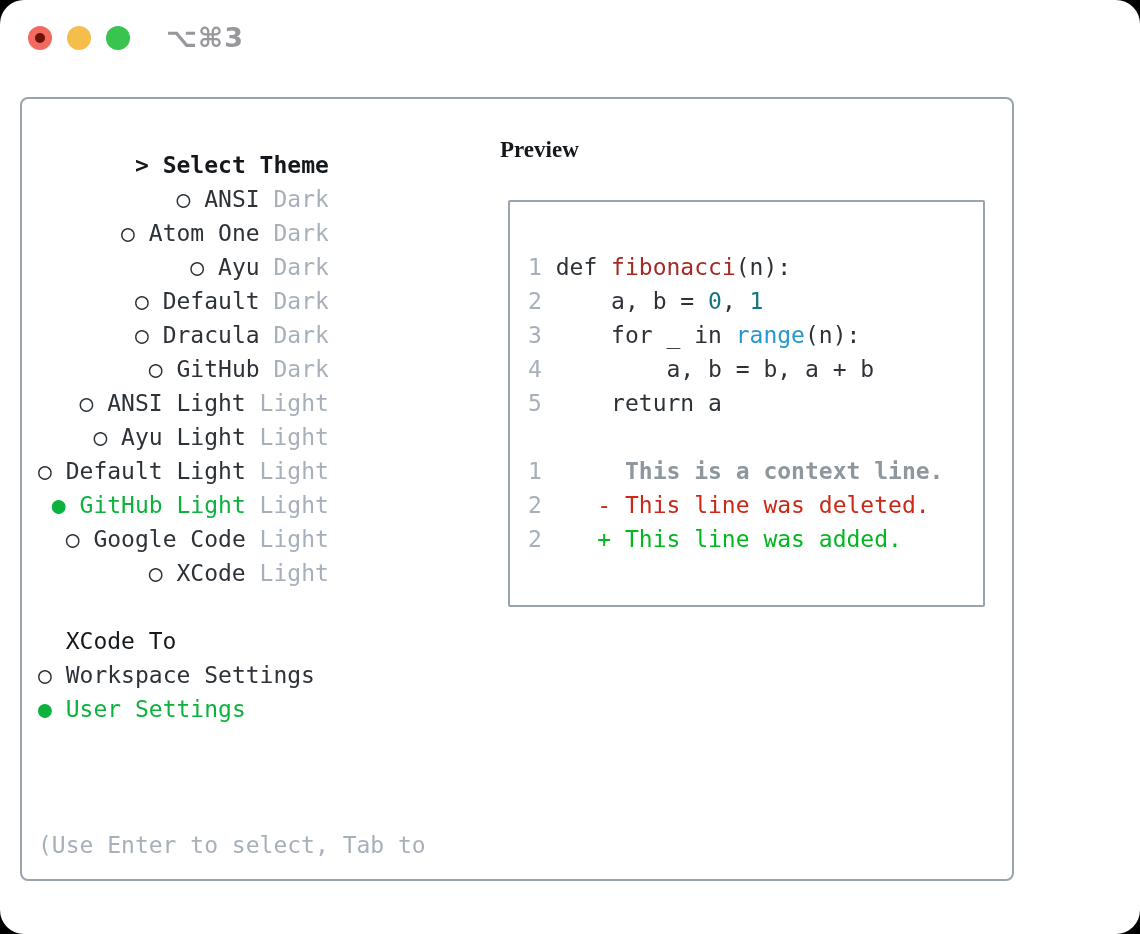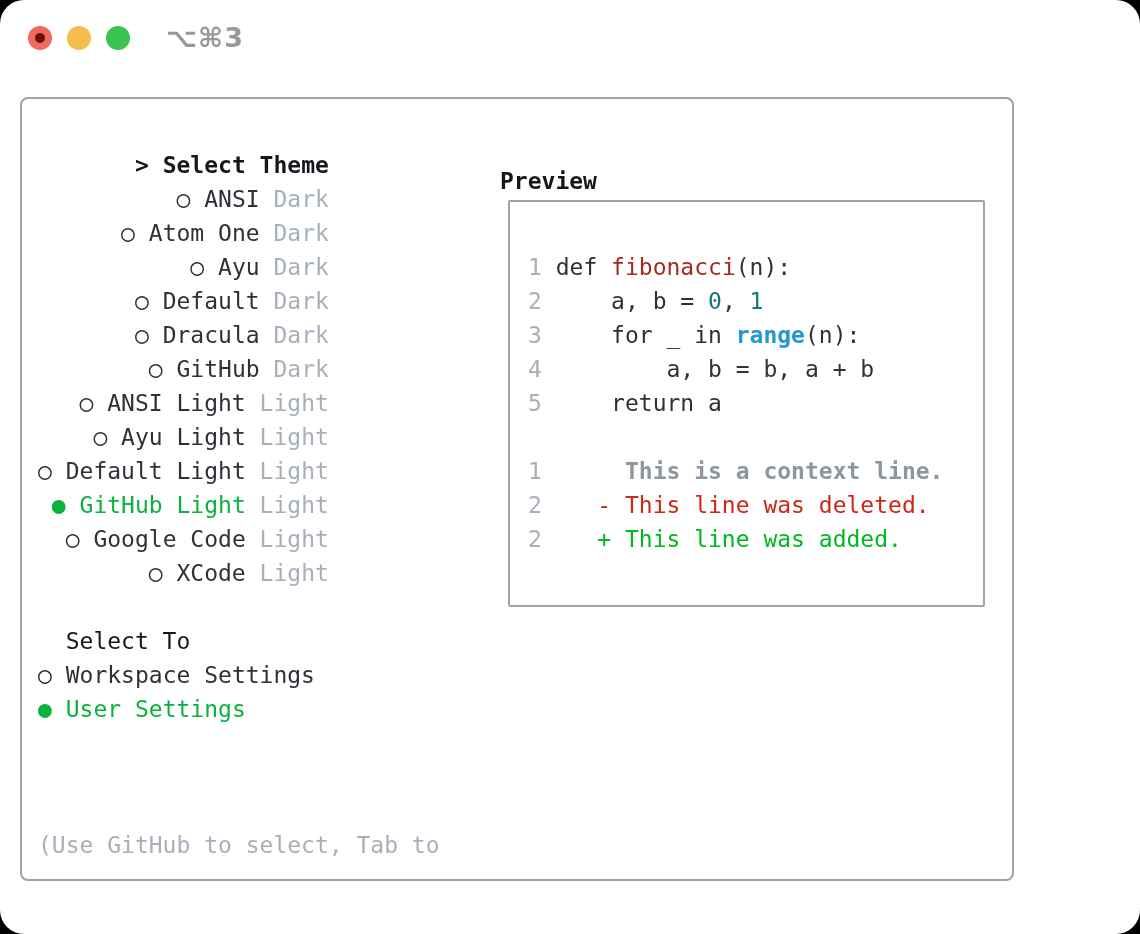--- a/index.html
+++ b/index.html
@@ -46,22 +46,22 @@
   .mono-block {
     position:absolute;
     font-size:23px; line-height:34px;
     white-space:pre;
   }
   .row { height:34px; }
   .theme-menu  { left:16px; top:49px;text-align:right; }
   .apply-menu  { left:16px; top:525px; }
   .help-block  { left:16px; top:661px; color:var(--muted,#a7b0ba); }
   .preview-title {
-    left:478px; top:65px;
-    font-weight:bold; color:var(--fg-strong,#14181c);
+    left:478px; top:34px;
+    font-weight:bold; color:var(--fg-strong,#14181c);font-family:Liberation Serif, serif;
   }
   .preview-box {
     position:absolute; left:486px; top:101px;
     width:477px; height:407px;
     border:2px solid var(--border,#9aa3ae);
     border-radius:2px;
     background:#fff;
   }
   .code {
     position:absolute; inset:0;
@@ -72,21 +72,21 @@
   }
   
   .hdr       { font-weight:bold; color:var(--fg-strong,#14181c); }
   .apply-hdr { color:var(--fg-strong,#14181c); }
   .pad2      { padding-left:2ch; }
   .t-fg      { color:var(--fg,#2d3239); }
   .t-muted   { color:var(--muted,#a7b0ba); }
   .ln        { color:var(--muted,#a7b0ba); }
   .t-sel     { color:var(--selected-green,#0db13d); }
   .t-func    { color:var(--func-red,#a42a22); }
-  .t-builtin { color:var(--builtin-blue,#2497d0);font-weight:bold; }
+  .t-builtin { color:var(--builtin-blue,#2497d0); }
   .t-num     { color:var(--number-teal,#15757f); }
   .t-ctx     { color:var(--context-gray,#8e969e);font-weight:bold; }
   .t-del     { color:var(--deleted-red,#cc2717); }
   .t-add     { color:var(--added-green,#00b81f); }
 </style>
 </head>
 <body>
 
 <div class="screen">
 
@@ -94,24 +94,24 @@
     <div class="traffic t-close"></div>
     <div class="traffic t-min"></div>
     <div class="traffic t-zoom"></div>
     <div class="titlebar-title">⌥⌘3</div>
   </div>
 
   <div class="panel">
 
     <div class="mono-block theme-menu"><div class="row"><span class="hdr">&gt; </span><span class="hdr">Select Theme</span></div><div class="row"><span class="t-fg">○</span><span> </span><span class="t-fg">ANSI</span><span> </span><span class="t-muted">Dark</span></div><div class="row"><span class="t-fg">○</span><span> </span><span class="t-fg">Atom One</span><span> </span><span class="t-muted">Dark</span></div><div class="row"><span class="t-fg">○</span><span> </span><span class="t-fg">Ayu</span><span> </span><span class="t-muted">Dark</span></div><div class="row"><span class="t-fg">○</span><span> </span><span class="t-fg">Default</span><span> </span><span class="t-muted">Dark</span></div><div class="row"><span class="t-fg">○</span><span> </span><span class="t-fg">Dracula</span><span> </span><span class="t-muted">Dark</span></div><div class="row"><span class="t-fg">○</span><span> </span><span class="t-fg">GitHub</span><span> </span><span class="t-muted">Dark</span></div><div class="row"><span class="t-fg">○</span><span> </span><span class="t-fg">ANSI Light</span><span> </span><span class="t-muted">Light</span></div><div class="row"><span class="t-fg">○</span><span> </span><span class="t-fg">Ayu Light</span><span> </span><span class="t-muted">Light</span></div><div class="row"><span class="t-fg">○</span><span> </span><span class="t-fg">Default Light</span><span> </span><span class="t-muted">Light</span></div><div class="row"><span class="t-sel">●</span><span> </span><span class="t-sel">GitHub Light</span><span> </span><span class="t-muted">Light</span></div><div class="row"><span class="t-fg">○</span><span> </span><span class="t-fg">Google Code</span><span> </span><span class="t-muted">Light</span></div><div class="row"><span class="t-fg">○</span><span> </span><span class="t-fg">XCode</span><span> </span><span class="t-muted">Light</span></div></div>
 
-    <div class="mono-block apply-menu"><div class="row pad2"><span class="apply-hdr">Select To</span></div><div class="row"><span class="t-fg">○</span><span> </span><span class="t-fg">Workspace Settings</span></div><div class="row"><span class="t-sel">●</span><span> </span><span class="t-sel">User Settings</span></div></div>
+    <div class="mono-block apply-menu"><div class="row pad2"><span class="apply-hdr">XCode To</span></div><div class="row"><span class="t-fg">○</span><span> </span><span class="t-fg">Workspace Settings</span></div><div class="row"><span class="t-sel">●</span><span> </span><span class="t-sel">User Settings</span></div></div>
 
     <div class="mono-block help-block">
-      <div class="row">(Use GitHub to select, Tab to</div>
+      <div class="row">(Use Enter to select, Tab to</div>
       <div class="row">change focus)</div>
     </div>
 
     <div class="mono-block preview-title">Preview</div>
     <div class="preview-box">
       <div class="code"><div class="row"></div><div class="row"><span class="ln">1</span><span> </span><span class="t-fg">def </span><span class="t-func">fibonacci</span><span class="t-fg">(n):</span></div><div class="row"><span class="ln">2</span><span> </span><span class="t-fg">    a, b = </span><span class="t-num">0</span><span class="t-fg">, </span><span class="t-num">1</span></div><div class="row"><span class="ln">3</span><span> </span><span class="t-fg">    for _ in </span><span class="t-builtin">range</span><span class="t-fg">(n):</span></div><div class="row"><span class="ln">4</span><span> </span><span class="t-fg">        a, b = b, a + b</span></div><div class="row"><span class="ln">5</span><span> </span><span class="t-fg">    return a</span></div><div class="row"></div><div class="row"><span class="ln">1</span><span class="t-ctx">      This is a context line.</span></div><div class="row"><span class="ln">2</span><span class="t-del">    - This line was deleted.</span></div><div class="row"><span class="ln">2</span><span class="t-add">    + This line was added.</span></div></div>
     </div>
 
   </div>
 </div>

